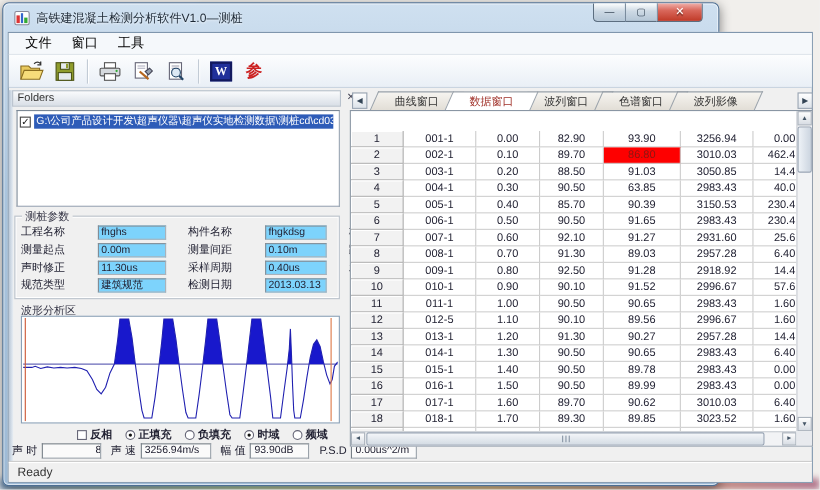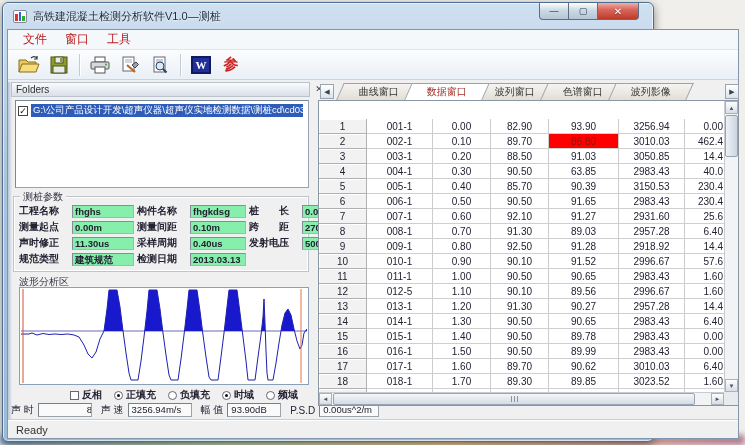--- a/index.html
+++ b/index.html
@@ -14,40 +14,40 @@
   .app-icon i{display:block;width:3px;}
   .title-text{font-size:11px;color:#1c2835;text-shadow:0 1px 2px rgba(255,255,255,.8);white-space:nowrap;}
   .win-buttons{position:absolute;top:0;right:14px;display:flex;}
   .win-btn{height:17px;border:1px solid #5c6e80;border-top:none;display:flex;align-items:center;justify-content:center;font-size:9px;color:#2a3a4a;background:linear-gradient(#fdfefe,#cdd9e4 45%,#b4c6d6);}
   .btn-min{width:30px;border-radius:0 0 0 4px;}
   .btn-max{width:28px;border-left:none;border-right:none;}
   .btn-close{width:42px;border-radius:0 0 4px 0;background:linear-gradient(#f0b0aa,#d9685c 40%,#c03a28);color:#fff;font-size:10px;font-weight:bold;text-shadow:0 1px 1px rgba(0,0,0,.4);}
 
   .win-body{position:absolute;left:4px;top:26px;width:732px;height:410px;background:#f0f0f0;border:1px solid #7f96ad;}
   .menubar{position:absolute;left:0;top:0;width:100%;height:20px;background:#f5f8fb;border-bottom:1px solid #e0e6ec;display:flex;align-items:center;padding-left:6px;}
-  .menu-item{font-size:12px;color:#b91c1c;padding:14px 9px;text-align:center;}
+  .menu-item{font-size:12px;color:#000000;padding:14px 9px;text-align:center;}
   .toolbar{position:absolute;left:0;top:20px;width:100%;height:30px;background:linear-gradient(#fcfdfe,#e9eff6);border-bottom:1px solid #c9d4e0;display:flex;align-items:center;padding-left:6px;}
   .tbtn{width:30px;height:26px;display:flex;align-items:center;justify-content:center;}
   .tsep{width:1px;height:22px;background:#c2cbd5;margin:0 5px;box-shadow:1px 0 0 #fff;}
   .word-icon{width:20px;height:18px;background:#20309a;border:2px solid #12195e;color:#fff;font-weight:bold;font-size:11px;display:flex;align-items:center;justify-content:center;font-family:"Liberation Serif",serif;}
   .canshu-icon{color:#c22;font-size:15px;font-weight:bold;}
 
   .panel-gripper{position:absolute;left:0;top:52px;width:4px;height:340px;background:linear-gradient(90deg,#b8c6d6,#e8eef4);}
   .folders-header{position:absolute;left:3px;top:52px;width:299px;height:15px;background:linear-gradient(#fafbfc,#d9dfe7);border:1px solid #b9c2cd;font-size:10px;color:#333;display:flex;align-items:center;padding:0 4px;}
   .panel-close{position:absolute;left:305px;top:52px;width:12px;height:13px;font-size:9px;color:#445;display:flex;align-items:center;justify-content:center;cursor:default;}
   .folders-list{position:absolute;left:7px;top:70px;width:294px;height:88px;background:#fff;border:1px solid #98a4b2;border-top-color:#7b8896;border-left-color:#7b8896;overflow:hidden;}
   .folder-item{display:flex;align-items:center;gap:3px;padding:3px 2px;}
   .checkbox{width:10px;height:10px;background:#fff;border:1px solid #444;font-size:9px;line-height:8px;text-align:center;color:#111;flex:none;}
   .folder-path{font-size:9.5px;color:#fff;background:#2e5cb8;padding:0 2px;white-space:nowrap;overflow:hidden;max-width:272px;}
 
   .groupbox{position:absolute;left:5px;top:166px;width:296px;height:76px;border:1px solid #bcc4cc;box-shadow:inset 0 0 0 1px #fff;}
   .groupbox-title{position:absolute;left:6px;top:-7px;background:#f0f0f0;padding:0 3px;font-size:10px;color:#334;}
-  .param-grid{position:absolute;left:5px;top:6px;display:grid;grid-template-columns:50px 62px 50px 56px 50px 48px;grid-auto-rows:16px;column-gap:3px;align-items:center;font-weight:bold;}
+  .param-grid{position:absolute;left:5px;top:6px;display:grid;grid-template-columns:50px 62px 50px 56px 50px 48px;grid-auto-rows:16px;column-gap:20px;align-items:center;}
   .p-label{font-size:10px;color:#223;white-space:nowrap;overflow:hidden;}
-  .p-value{height:13px;background:#86efac;border:1px solid #aab2ba;border-top-color:#848c94;border-left-color:#848c94;font-size:9.5px;color:#223;padding:0 2px;line-height:11px;white-space:nowrap;overflow:hidden;}
+  .p-value{height:13px;background:#7dd3fc;border:1px solid #aab2ba;border-top-color:#848c94;border-left-color:#848c94;font-size:9.5px;color:#223;padding:0 2px;line-height:11px;white-space:nowrap;overflow:hidden;}
 
   .wave-label{position:absolute;left:11px;top:245px;font-size:10px;color:#334;}
   .wave-box{position:absolute;left:11px;top:257px;width:290px;height:98px;background:#fff;border:1px solid #8aa0b6;}
   .wave-box svg{position:absolute;left:1px;top:1px;}
 
   .controls-row{position:absolute;left:62px;top:358px;height:14px;display:flex;align-items:center;gap:12px;font-size:10px;color:#223;}
   .ctrl{display:flex;align-items:center;gap:3px;white-space:nowrap;font-weight:bold;}
   .cb{width:9px;height:9px;border:1px solid #667;background:#fff;flex:none;}
   .radio{width:9px;height:9px;border:1px solid #667;border-radius:50%;background:#fff;position:relative;flex:none;}
   .radio.sel::after{content:"";position:absolute;left:2px;top:2px;width:3px;height:3px;border-radius:50%;background:#111;}

